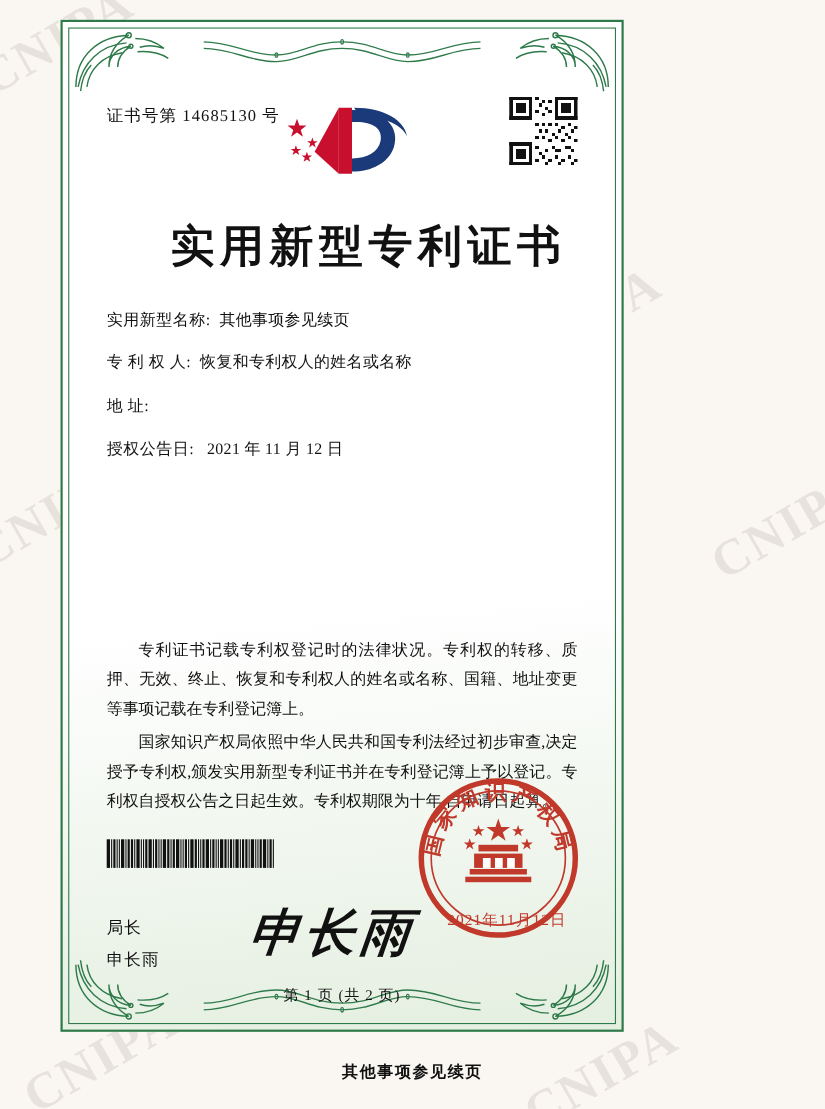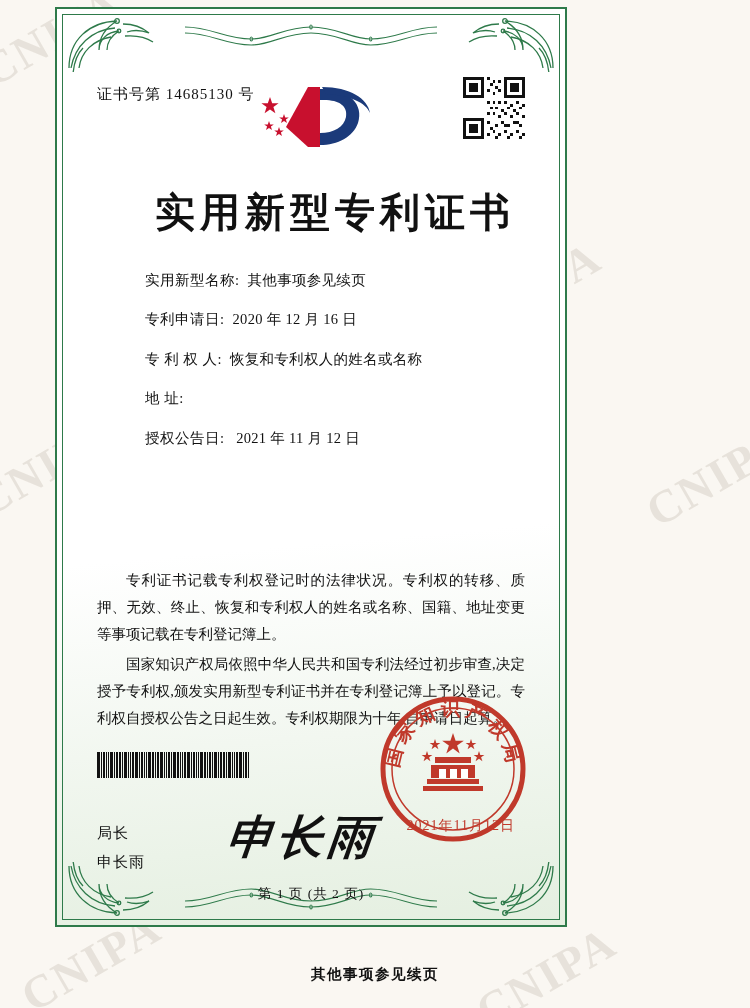--- a/index.html
+++ b/index.html
@@ -32,21 +32,21 @@
   .wm3 { left: 455px;  top: 265px;  font-size: 46px; }
   .wm4 { left: -30px;  top: 440px;  font-size: 46px; }
   .wm5 { left: 640px;  top: 450px;  font-size: 46px; }
   .wm6 { left: 15px;   top: 935px;  font-size: 46px; }
   .wm7 { left: 470px;  top: 950px;  font-size: 46px; }
 
   
   .page {
     position: absolute;
     left: 55px;
-    top: 7px;
+    top: 18px;
     width: 512px;
     height: 920px;
     background: linear-gradient(175deg, #ffffff 0%, #ffffff 58%, #f2f7f0 78%, #e4efe0 100%);
     box-sizing: border-box;
   }
   .border-outer {
     position: absolute;
     left: 0; top: 0; right: 0; bottom: 0;
     border: 2px solid #2e7a4a;
   }
@@ -126,21 +126,20 @@
 
   
   .fields {
     position: absolute;
     left: 42px;
     right: 42px;
     top: 262px;
     font-size: 14.5px;
     color: #111;
     line-height: 1.55;
-    margin-left: 48px;
   }
   .field-row {
     display: flex;
     align-items: baseline;
     margin-bottom: 17px;
   }
   .f-label {
     white-space: nowrap;
     letter-spacing: 0.5px;
   }
@@ -430,24 +429,20 @@
 
   <div class="fields">
 
     <div class="field-row">
       <span class="f-label">实用新型名称:</span>
       <span class="f-value">其他事项参见续页</span>
     </div>
 
 
 
-    <div class="field-row">
-      <span class="f-label">专利申请日:</span>
-      <span class="f-value">2020 年 12 月 16 日</span>
-    </div>
 
     <div class="field-row">
       <span class="f-label">专 利 权 人:</span>
       <span class="f-value">恢复和专利权人的姓名或名称</span>
     </div>
 
     <div class="field-row">
       <span class="f-label">地 址:</span>
     </div>
 

